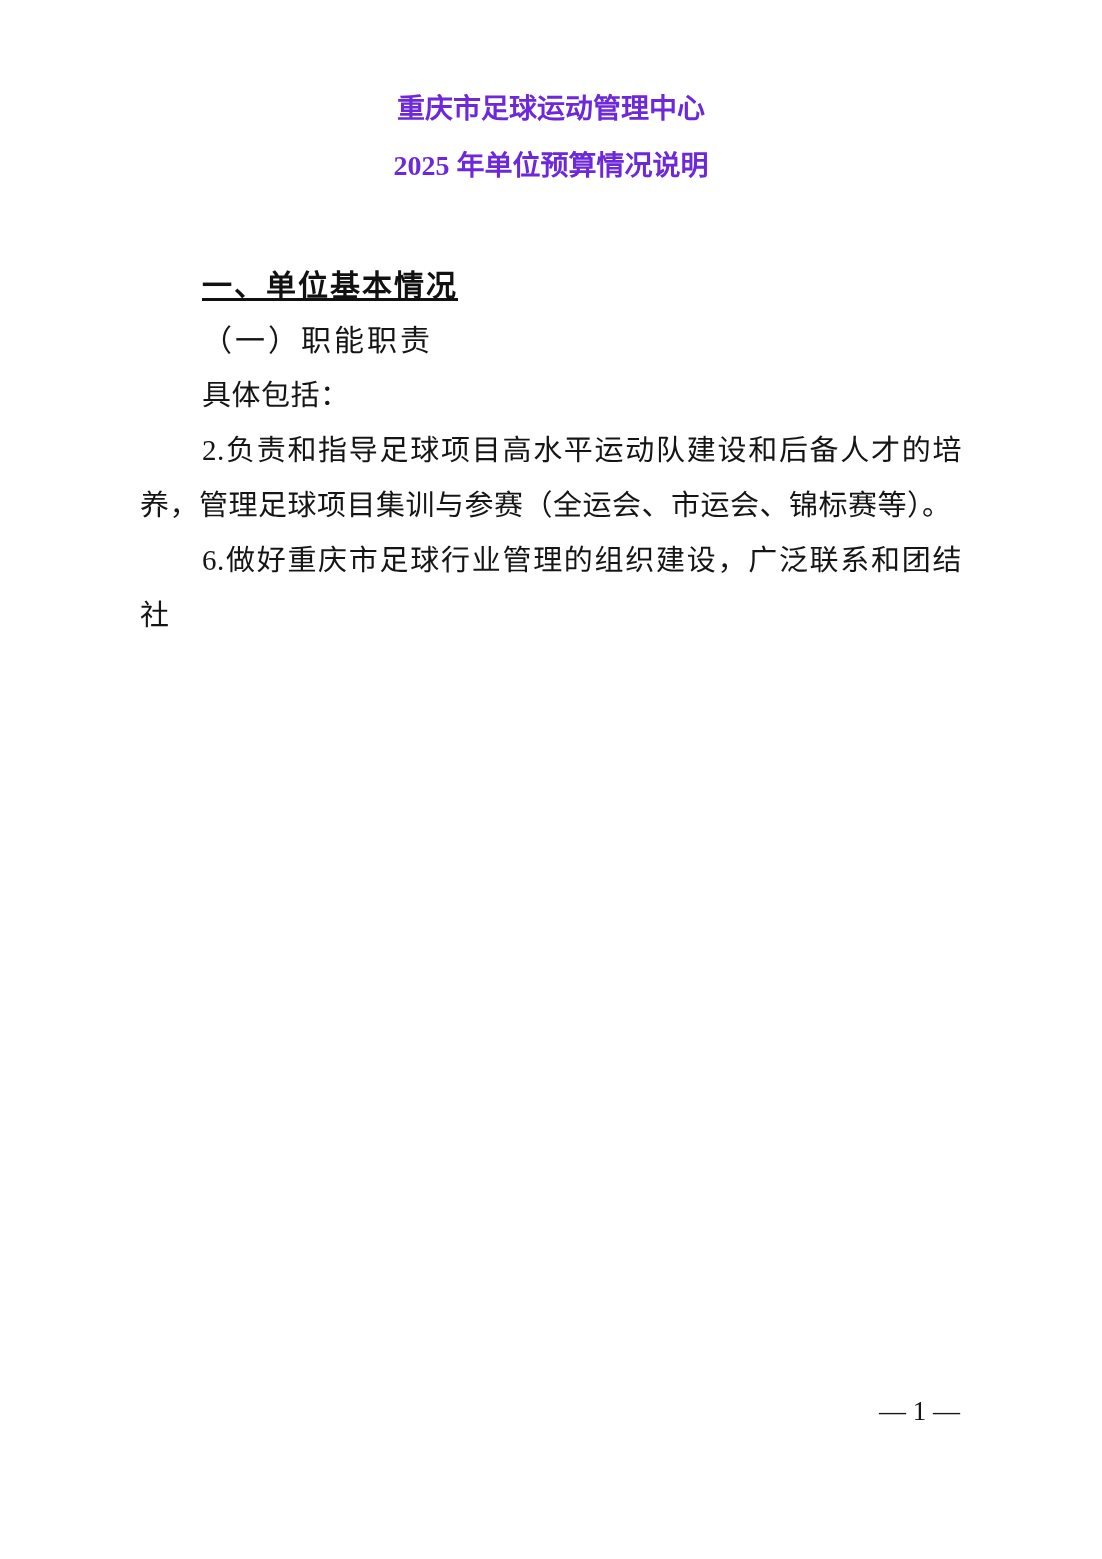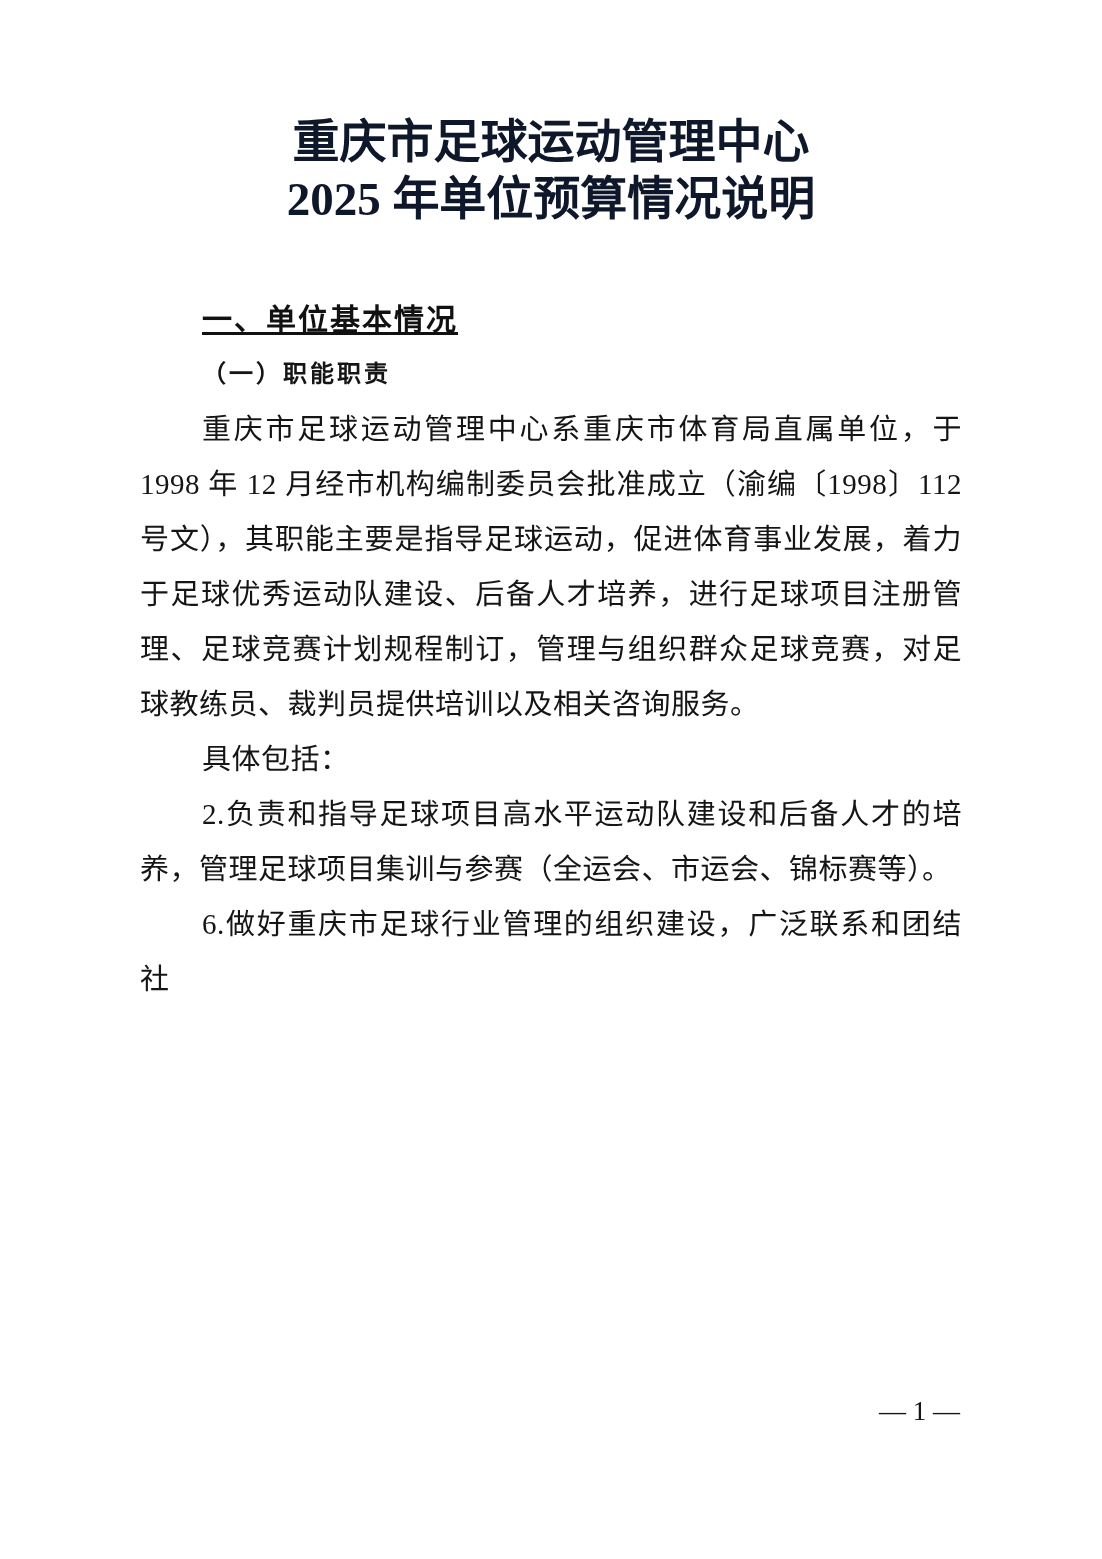--- a/index.html
+++ b/index.html
@@ -14,46 +14,46 @@
     margin: 0 auto;
   }
   .content {
     position: absolute;
     left: 140px;
     right: 140px;
     top: 0;
   }
   
   .doc-title {
-    margin-top: 114px;
+    margin-top: 80px;
     text-align: center;
     font-family: "Liberation Serif", serif;
     font-weight: bold;
-    font-size: 47px;
+    font-size: 28px;
     line-height: 57px;
-    color: #0f172a;
+    color: #6d28d9;
   }
   .title-line { display: block; white-space: nowrap; }
   
   .section-heading {
     margin-top: 64px;
     font-family: "Liberation Sans", sans-serif;
     font-weight: bold;
     font-size: 30px;
     line-height: 55px;
     text-indent: 62px;
     color: #111111;
     letter-spacing: 2px;
     text-decoration: underline;
   }
   
   .subsection-heading {
     font-family: "Liberation Serif", serif;
-    font-weight: bold;
-    font-size: 24px;
+    font-weight: normal;
+    font-size: 30px;
     line-height: 55px;
     text-indent: 62px;
     color: #151515;
     letter-spacing: 3px;
   }
   
   .body-text p {
     font-family: "Liberation Serif", serif;
     font-size: 29px;
     line-height: 55px;
@@ -78,20 +78,19 @@
 
 <div class="page">
   <div class="content">
     <h1 class="doc-title">
       <span class="title-line">重庆市足球运动管理中心</span>
       <span class="title-line">2025 年单位预算情况说明</span>
     </h1>
     <h2 class="section-heading">一、单位基本情况</h2>
     <h3 class="subsection-heading">（一）职能职责</h3>
     <div class="body-text">
-        <p>重庆市足球运动管理中心系重庆市体育局直属单位，于 1998 年 12 月经市机构编制委员会批准成立（渝编〔1998〕112 号文），其职能主要是指导足球运动，促进体育事业发展，着力于足球优秀运动队建设、后备人才培养，进行足球项目注册管理、足球竞赛计划规程制订，管理与组织群众足球竞赛，对足球教练员、裁判员提供培训以及相关咨询服务。</p>
         <p>具体包括：</p>
         <p>2.负责和指导足球项目高水平运动队建设和后备人才的培养，管理足球项目集训与参赛（全运会、市运会、锦标赛等）。</p>
         <p>6.做好重庆市足球行业管理的组织建设，广泛联系和团结社</p>
       </div>
   </div>
   <div class="page-number">— 1 —</div>
 </div>
 
 </body></html>

